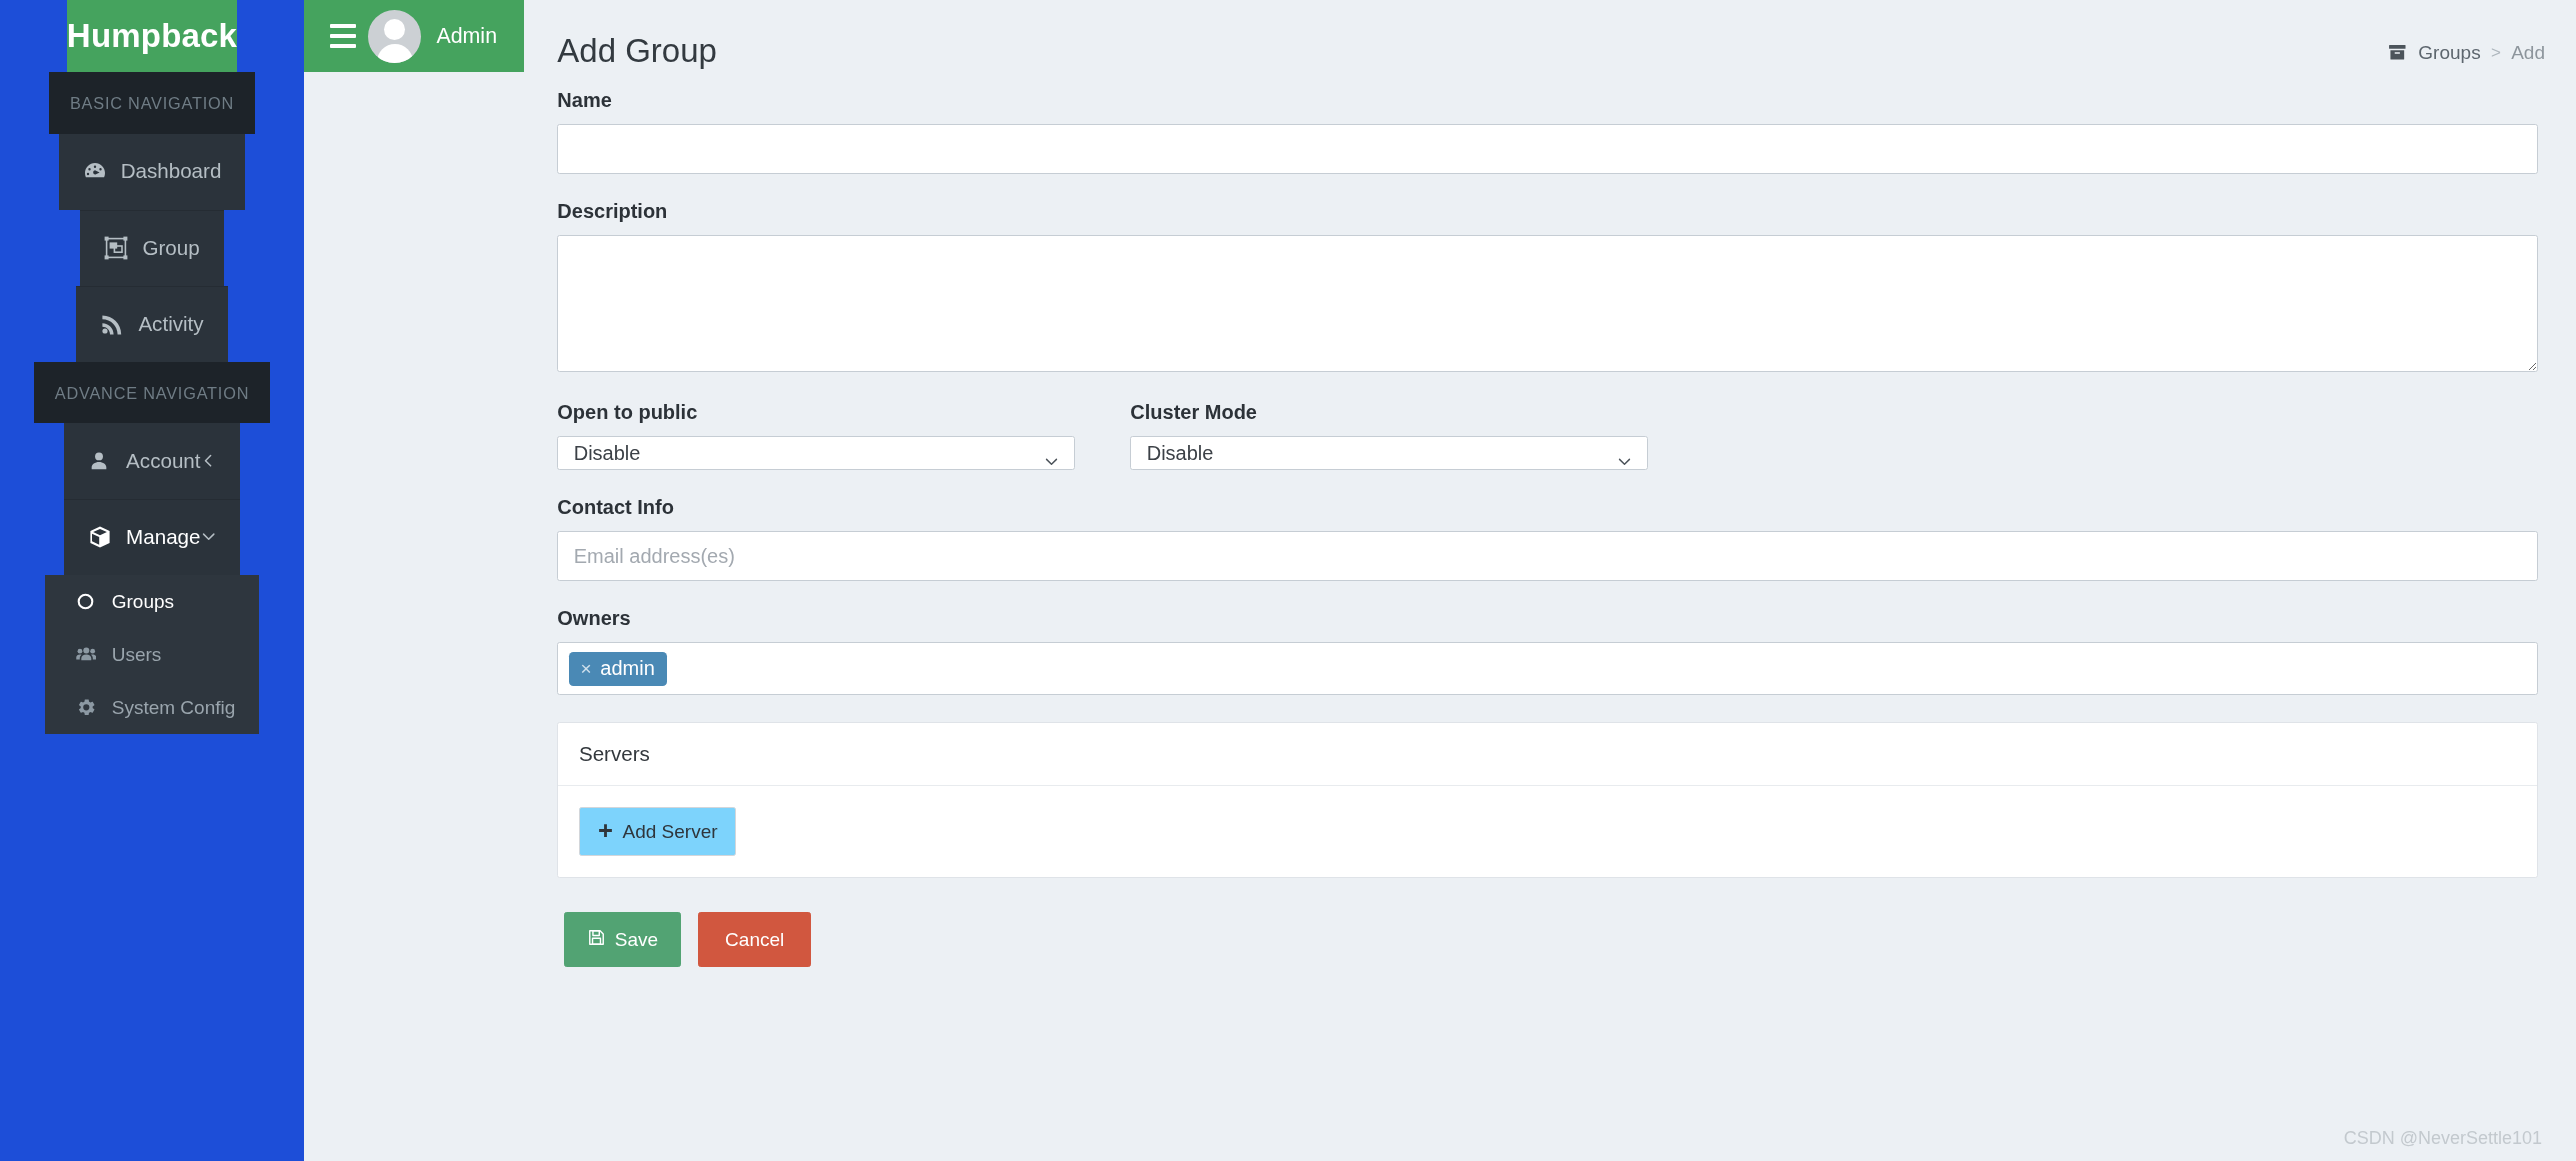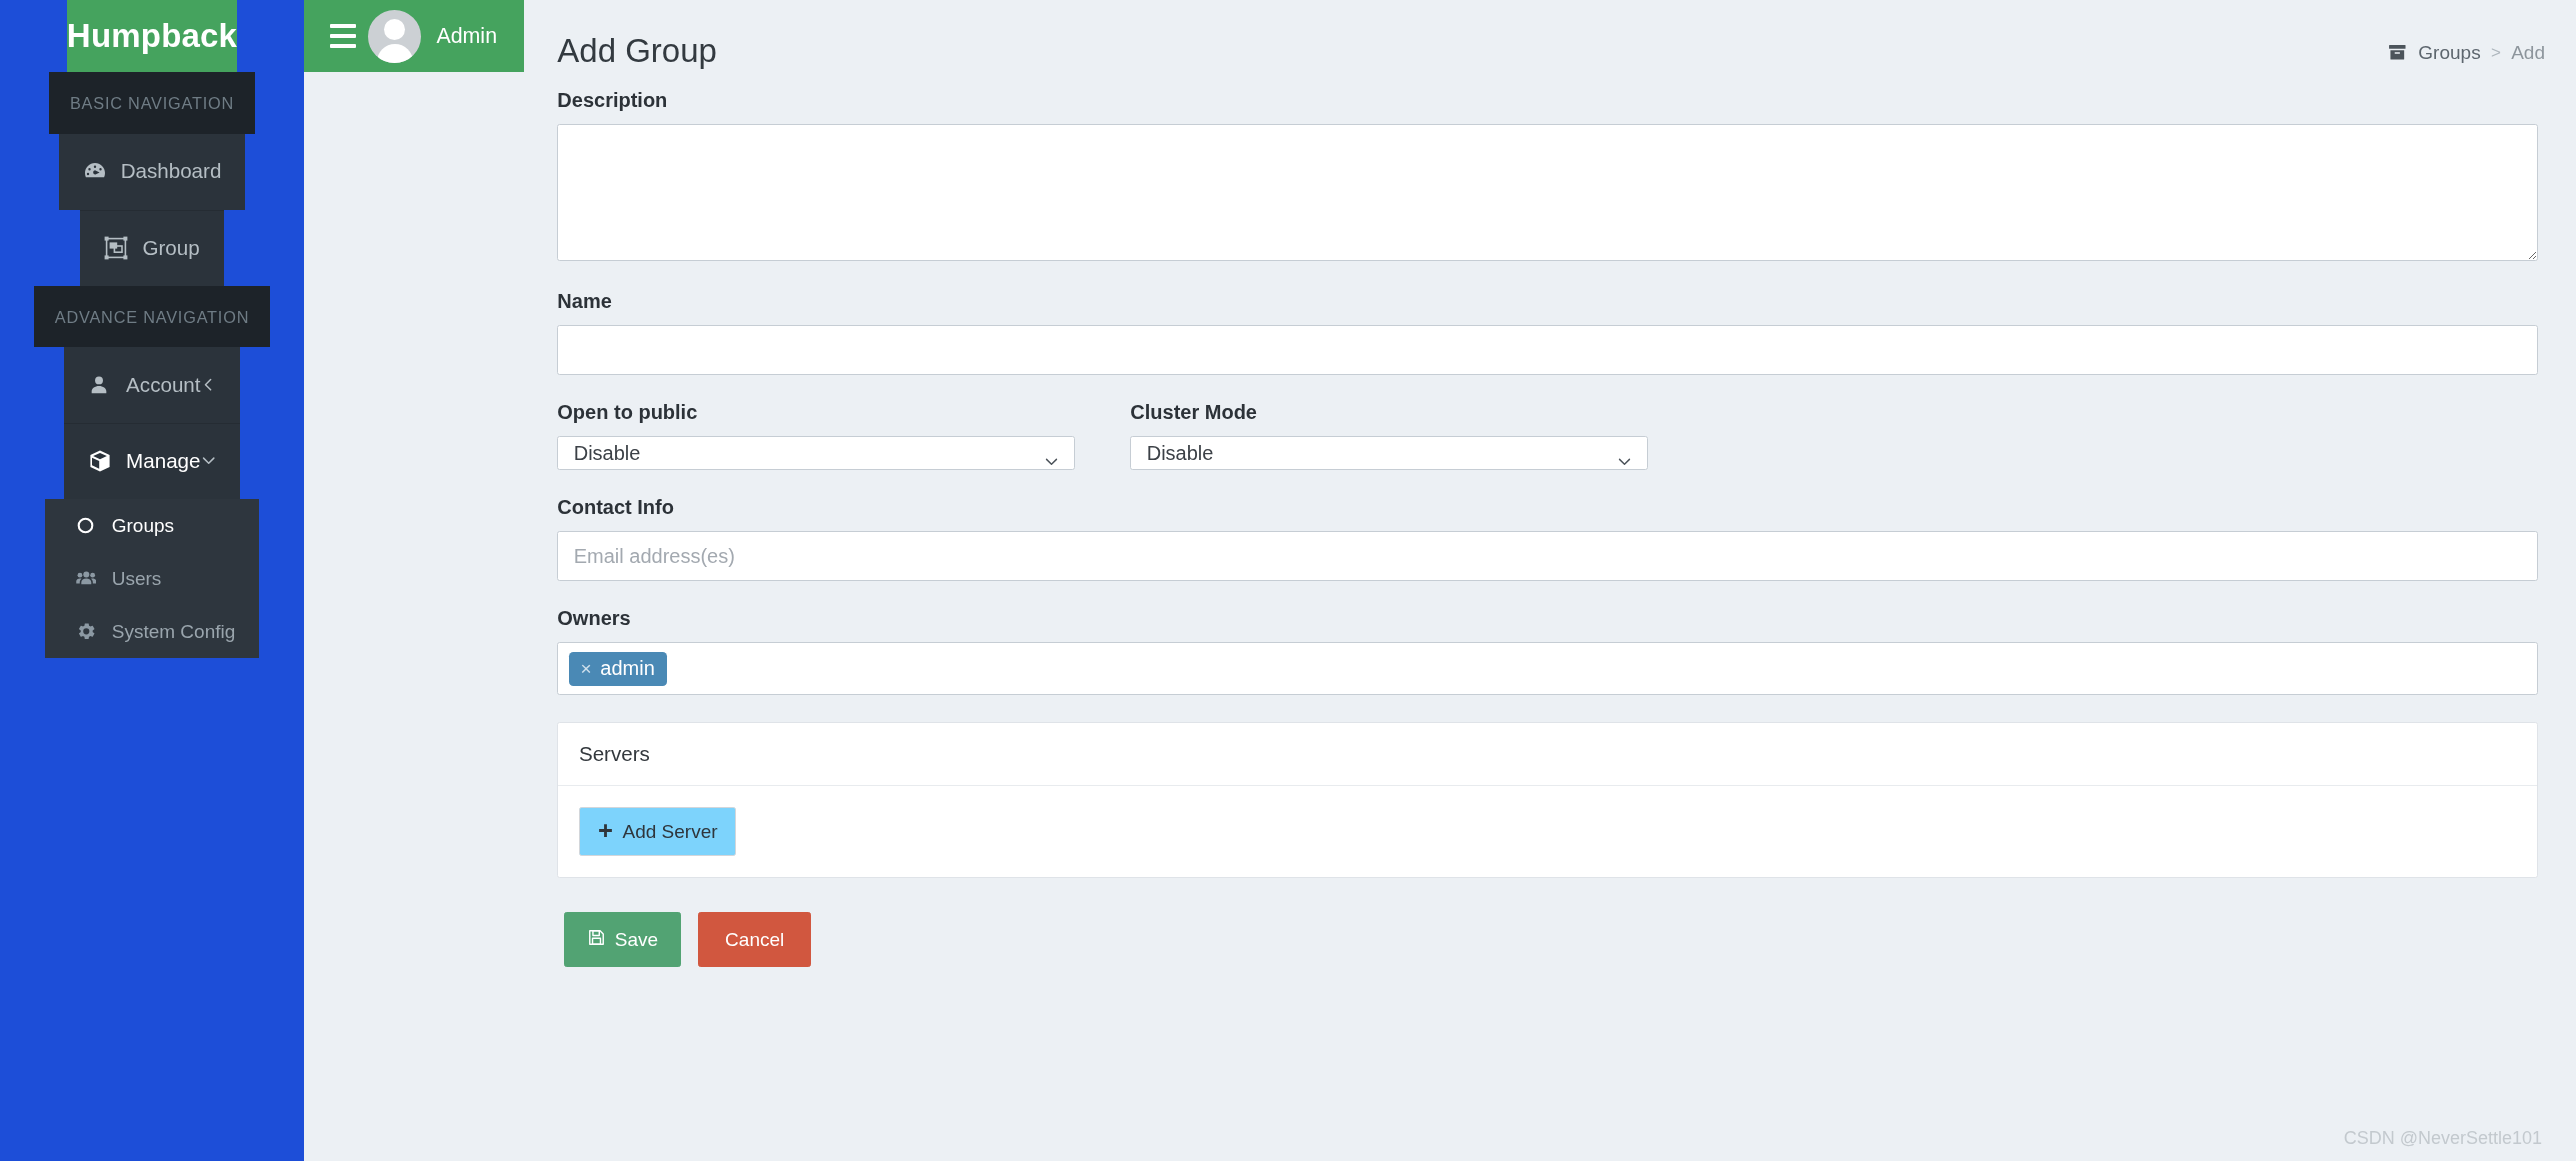--- a/index.html
+++ b/index.html
@@ -213,20 +213,30 @@
           <rect x="19.4" y="0.6" width="4" height="4" fill="currentColor" stroke="none"></rect>
           <rect x="0.6" y="19.4" width="4" height="4" fill="currentColor" stroke="none"></rect>
           <rect x="19.4" y="19.4" width="4" height="4" fill="currentColor" stroke="none"></rect>
           <rect x="5.6" y="6.4" width="7.6" height="6.2" fill="currentColor" stroke="none"></rect>
           <rect x="10.4" y="10" width="7.6" height="6.2"></rect>
         </svg>
       </span>
       <span class="label">Group</span>
     </div>
 
+    <div class="nav-item">
+      <span class="ico">
+        <svg width="24" height="24" viewBox="0 0 24 24" fill="currentColor">
+          <circle cx="5" cy="19" r="2.6"></circle>
+          <path d="M2.4 11.2v3.6c4.2 0 7.6 3.4 7.6 7.6h3.6c0-6.2-5-11.2-11.2-11.2z"></path>
+          <path d="M2.4 3.6v3.6c8.4 0 15.2 6.8 15.2 15.2h3.6c0-10.4-8.4-18.8-18.8-18.8z"></path>
+        </svg>
+      </span>
+      <span class="label">Activity</span>
+    </div>
 
     <div class="nav-heading">ADVANCE NAVIGATION</div>
 
     <div class="nav-item">
       <span class="ico">
         <svg width="22" height="22" viewBox="0 0 24 24" fill="currentColor">
           <circle cx="12" cy="7" r="4.3"></circle>
           <path d="M12 13c-4.4 0-8 2.6-8 5.8V21h16v-2.2c0-3.2-3.6-5.8-8-5.8z"></path>
         </svg>
       </span>
@@ -322,27 +332,27 @@
           </span>
           <a class="bc-root" style="color:#5d666e;text-decoration:none;">Groups</a>
           <span class="sep">&gt;</span>
           <span class="bc-current">Add</span>
         </nav>
       </div>
 
       <form class="form">
 
         <div class="mb-28">
+          <div class="field-label">Name</div>
+          <input class="input-text" type="text" placeholder="" style="">
+        </div>
+
+        <div class="mb-28">
           <div class="field-label">Description</div>
           <textarea class="textarea" placeholder="" style=""></textarea>
-        </div>
-
-        <div class="mb-28">
-          <div class="field-label">Name</div>
-          <input class="input-text" type="text" placeholder="" style="">
         </div>
 
         <div class="row-2 mb-28">
           <div class="col-sel">
             <div class="field-label">Open to public</div>
             <div class="select-wrap">
               <div class="select-box">
                 <span>Disable</span>
               </div>
               <span class="select-caret">

